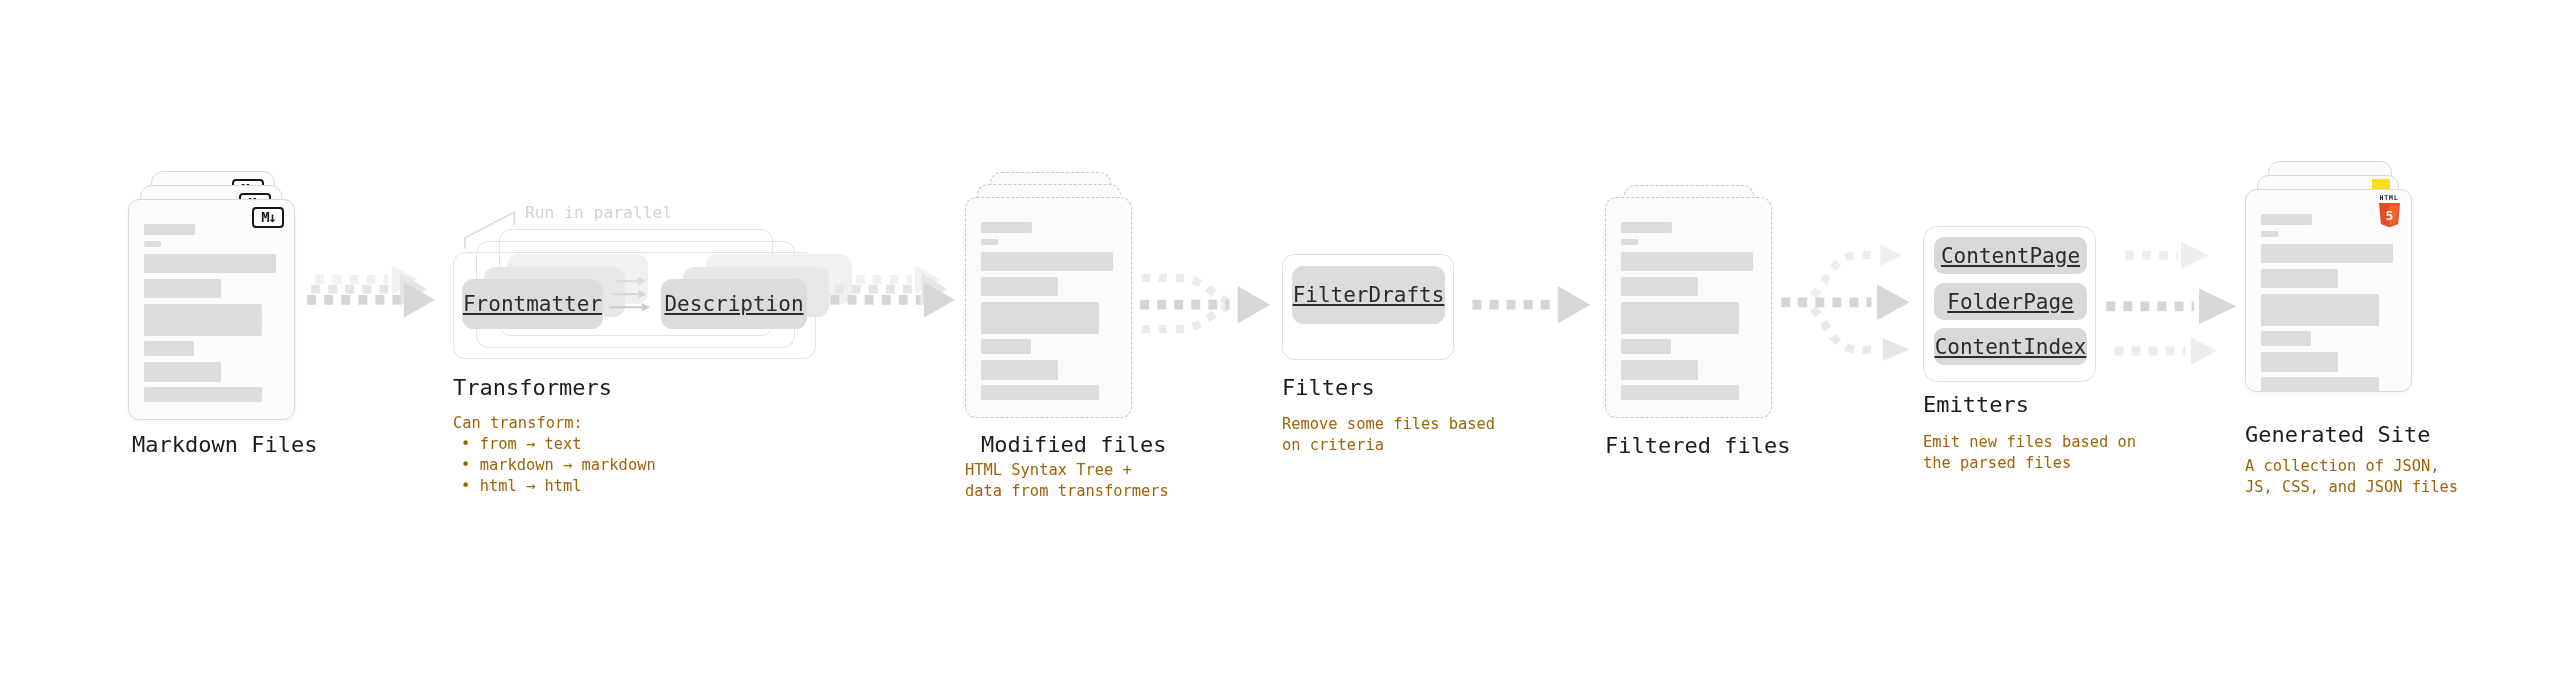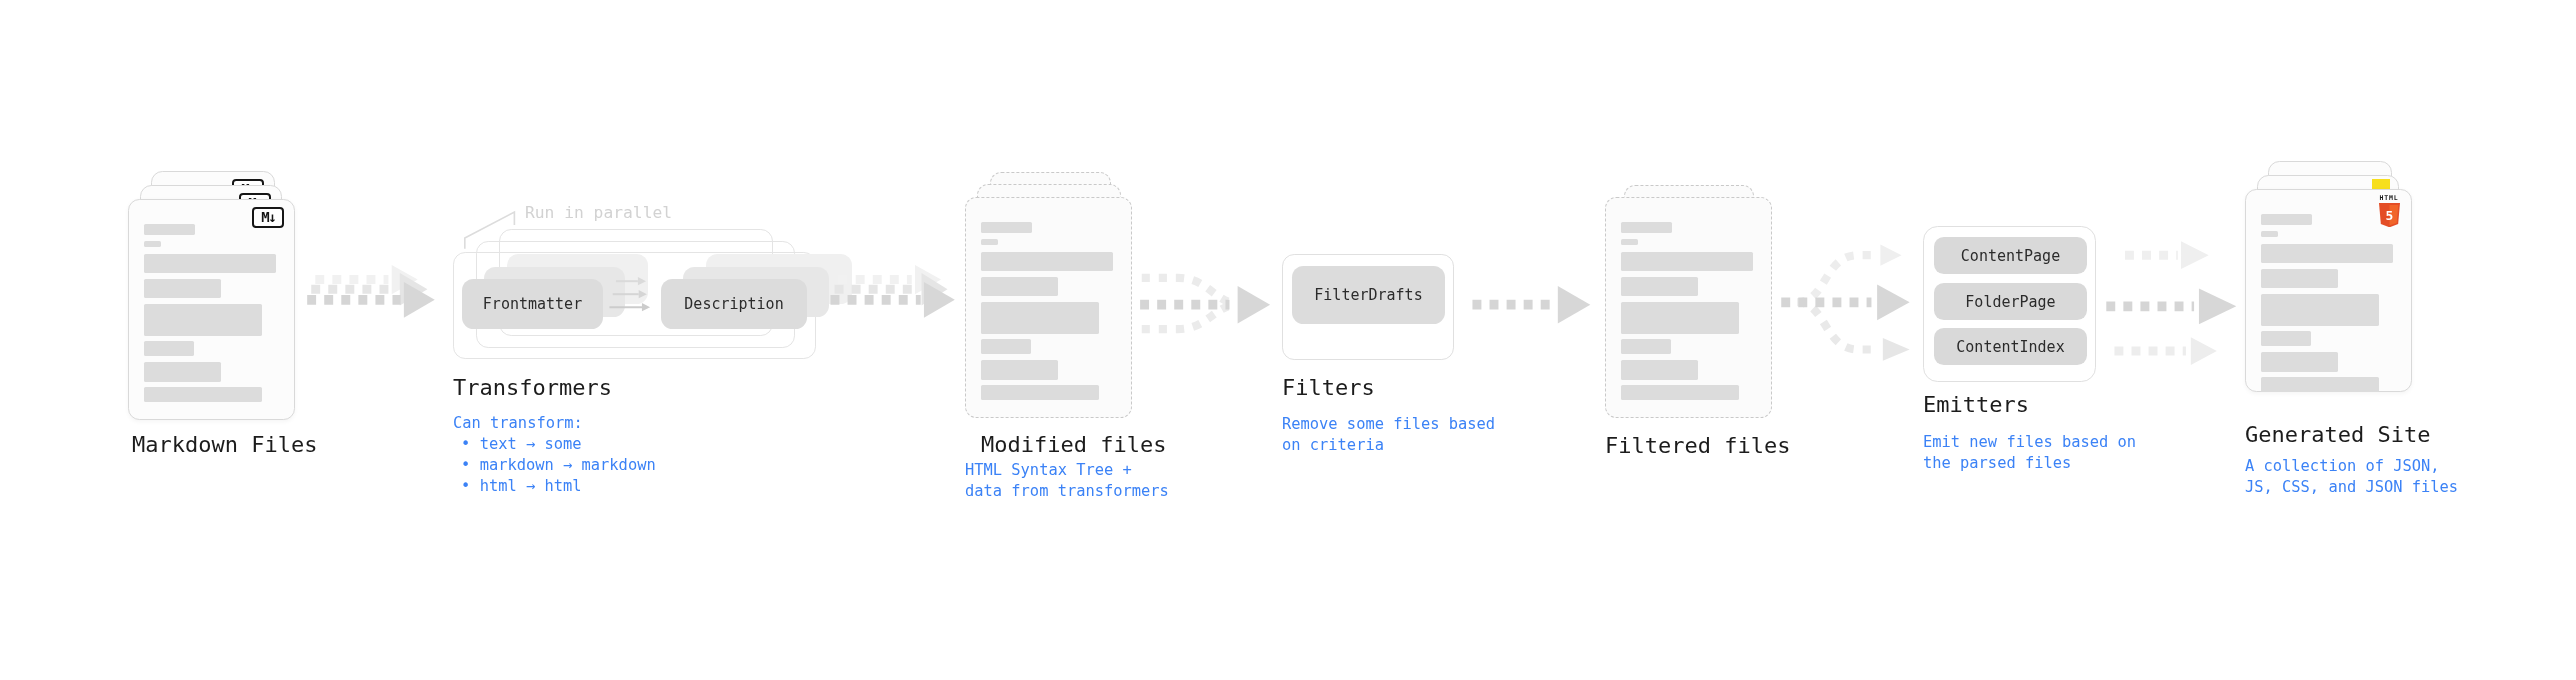--- a/index.html
+++ b/index.html
@@ -33,28 +33,28 @@
   .css-badge .bar{display:block;height:3.3px;background:#2965f1;margin-top:0.8px;border-radius:0.8px;}
   .js-badge{position:absolute;top:3.3px;right:8.1px;width:18px;height:11.4px;background:#f7df1e;}
   .html5-badge{position:absolute;top:4.9px;right:9.8px;width:24.4px;text-align:center;}
   .html5-badge .txt{font-size:6.5px;font-weight:bold;color:#161616;letter-spacing:0.8px;line-height:7.3px;display:block;}
 
   
   .frame{position:absolute;border:1.6px solid #e4e4e4;border-radius:12.2px;box-sizing:border-box;background:transparent;}
 
   
   .gbox{position:absolute;border-radius:11.4px;display:flex;align-items:center;justify-content:center;
-        font-size:15px;color:#2b2b2b;box-sizing:border-box;}
+        font-size:21px;color:#2b2b2b;box-sizing:border-box;text-decoration:underline;}
   .gbox.l0{background:#dcdcdc;}
   .gbox.l1{background:#e7e7e7;}
   .gbox.l2{background:#f0f0f0;}
 
   
   .stage-label{position:absolute;font-size:22px;color:#1c1c1c;white-space:nowrap;}
-  .note{position:absolute;font-size:15.4px;line-height:21px;color:#3b82f6;white-space:nowrap;}
+  .note{position:absolute;font-size:15.4px;line-height:21px;color:#a16207;white-space:nowrap;}
   .note .bullet{padding-left:8.1px;}
   .annotation{position:absolute;font-size:16.3px;color:#d2d2d2;white-space:nowrap;}
 
   svg.overlay{position:absolute;left:0;top:0;z-index:6;pointer-events:none;}
   .z1{z-index:1}.z2{z-index:2}.z3{z-index:3}.z4{z-index:4}
 </style>
 </head>
 <body>
 
 <div class="canvas">
@@ -173,21 +173,21 @@
     <div class="gbox l1 z3" style="left:484px;top:267px;width:141px;height:50px;"></div>
     <div class="gbox l0 z4" style="left:462px;top:279px;width:141px;height:50px;">Frontmatter</div>
 
     <div class="gbox l2 z2" style="left:706px;top:254px;width:146px;height:50px;"></div>
     <div class="gbox l1 z3" style="left:683px;top:267px;width:146px;height:50px;"></div>
     <div class="gbox l0 z4" style="left:661px;top:279px;width:146px;height:50px;">Description</div>
 
     <div class="stage-label" style="left:453px;top:375px;">Transformers</div>
     <div class="note" style="left:453px;top:413px;">
       <div>Can transform:</div>
-      <div class="bullet">• text → some</div>
+      <div class="bullet">• from → text</div>
       <div class="bullet">• markdown → markdown</div>
       <div class="bullet">• html → html</div>
     </div>
   </section>
 
   <section>
     <div class="doc dashed z1" style="left:990px;top:172px;width:121px;height:49px;"></div>
     <div class="doc dashed z2" style="left:977px;top:184px;width:144px;height:57px;"></div>
     <div class="doc dashed z3" style="left:965px;top:197px;width:167px;height:221px;">
       <div class="bars">

